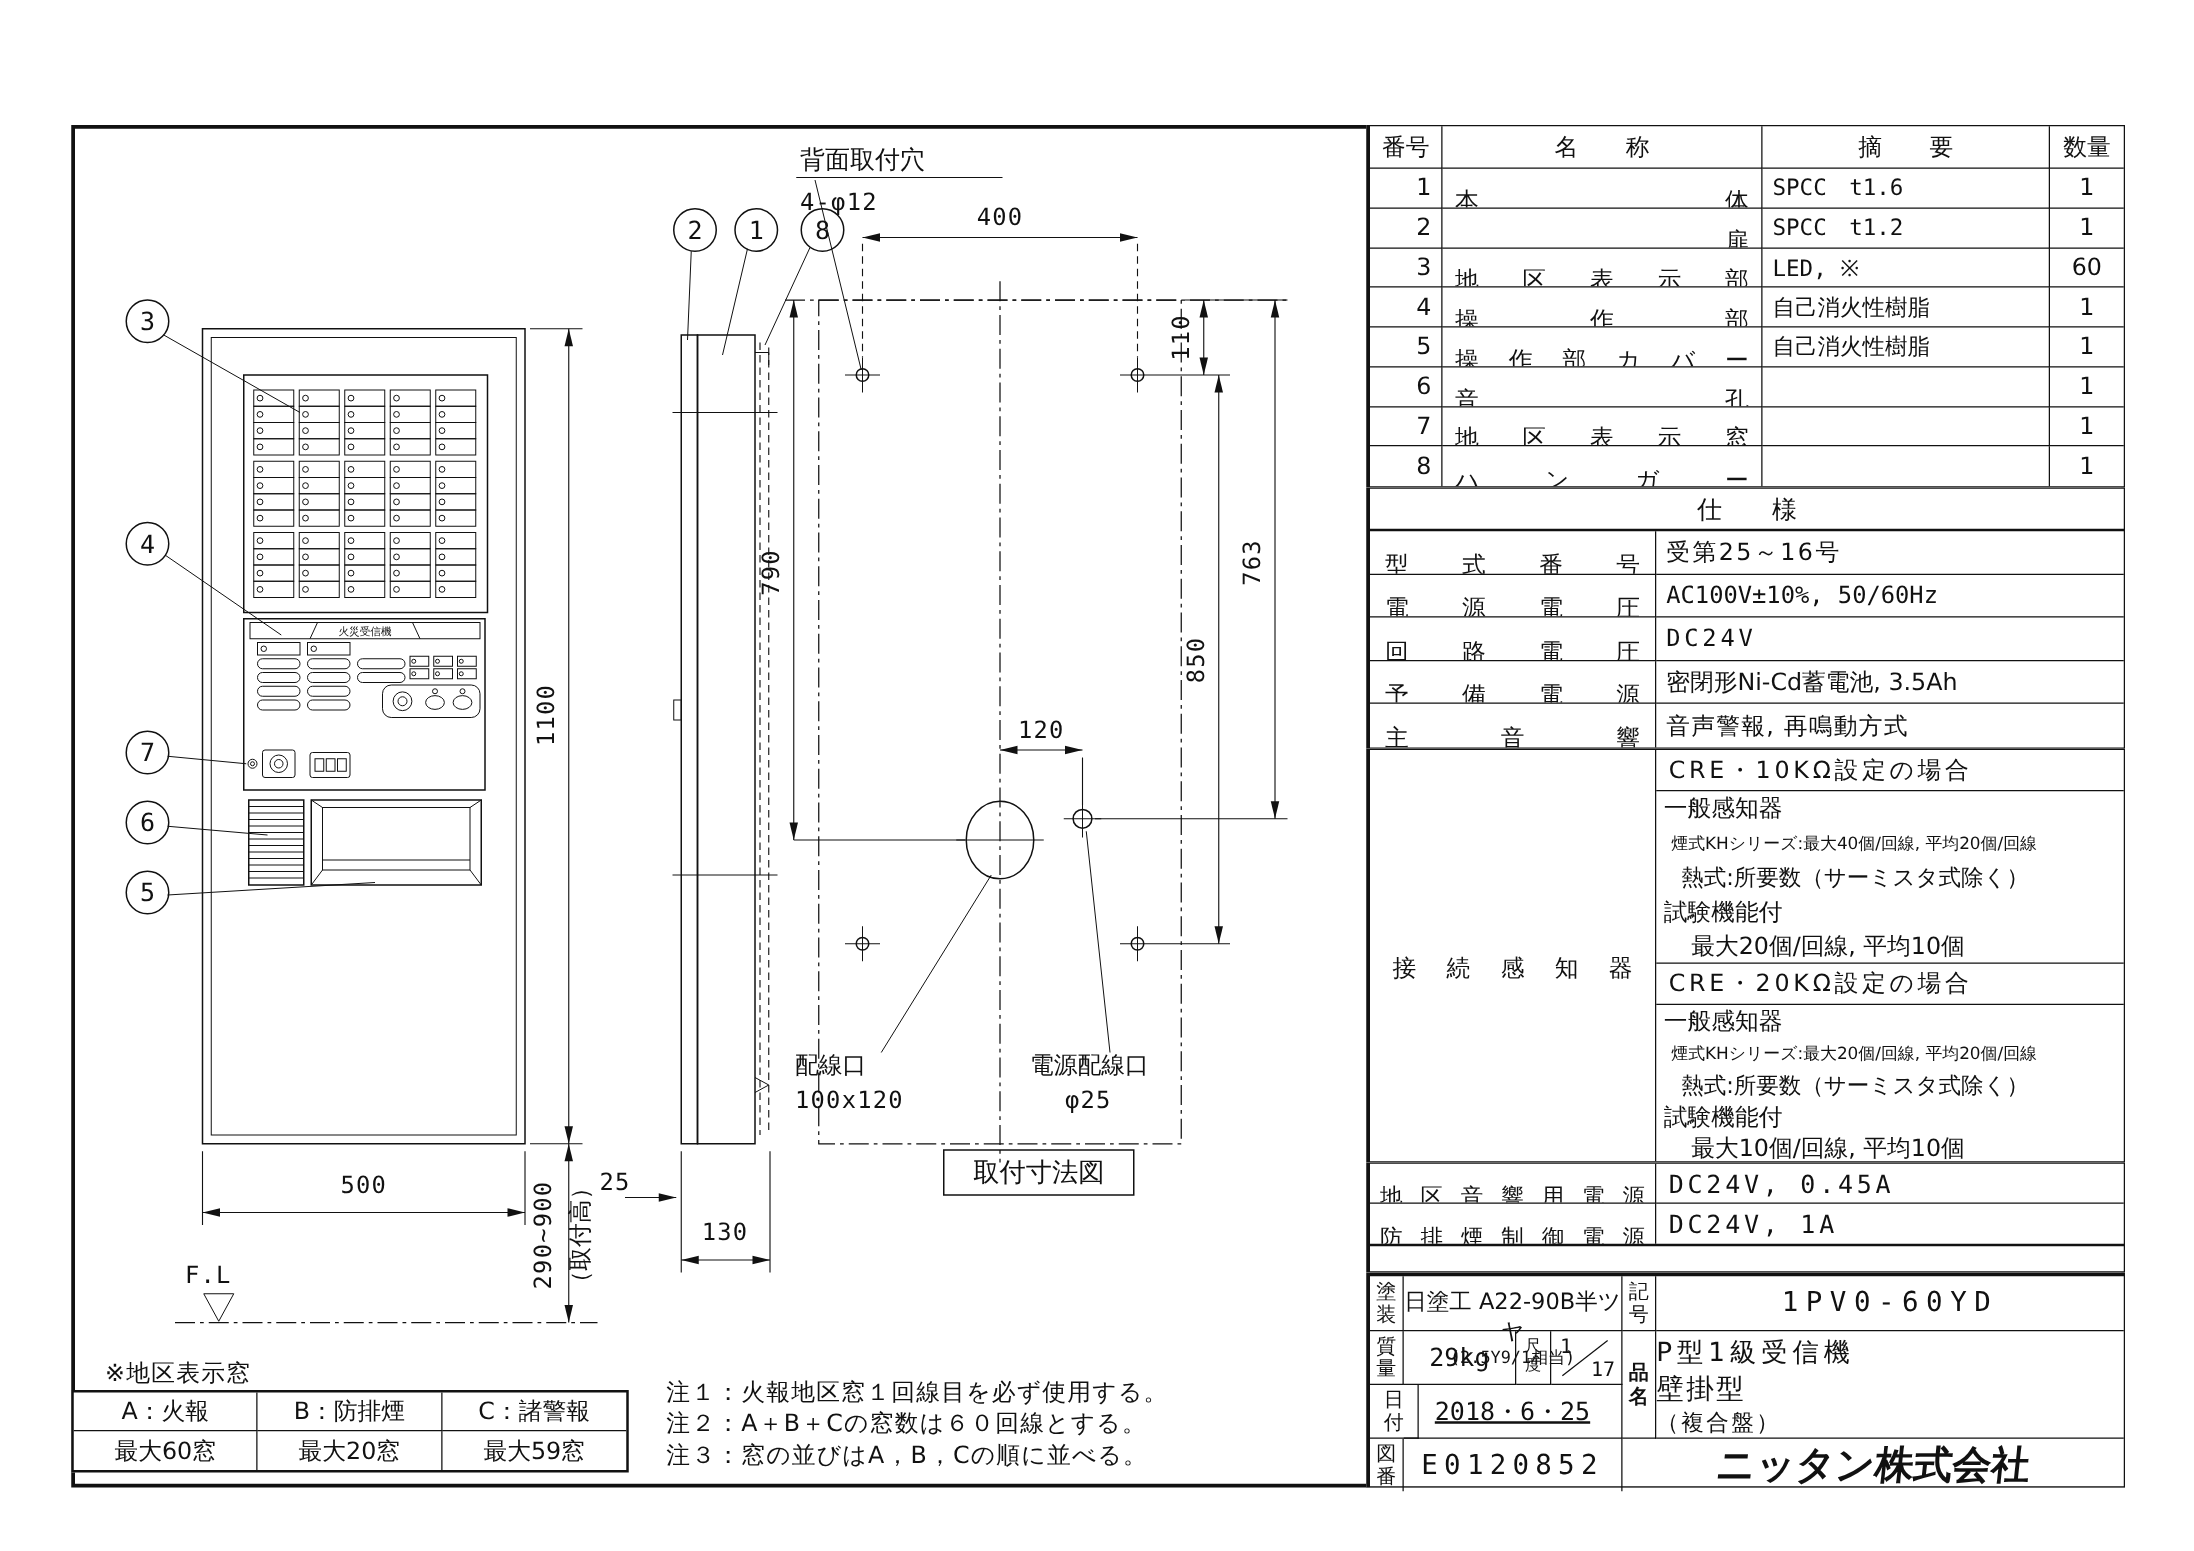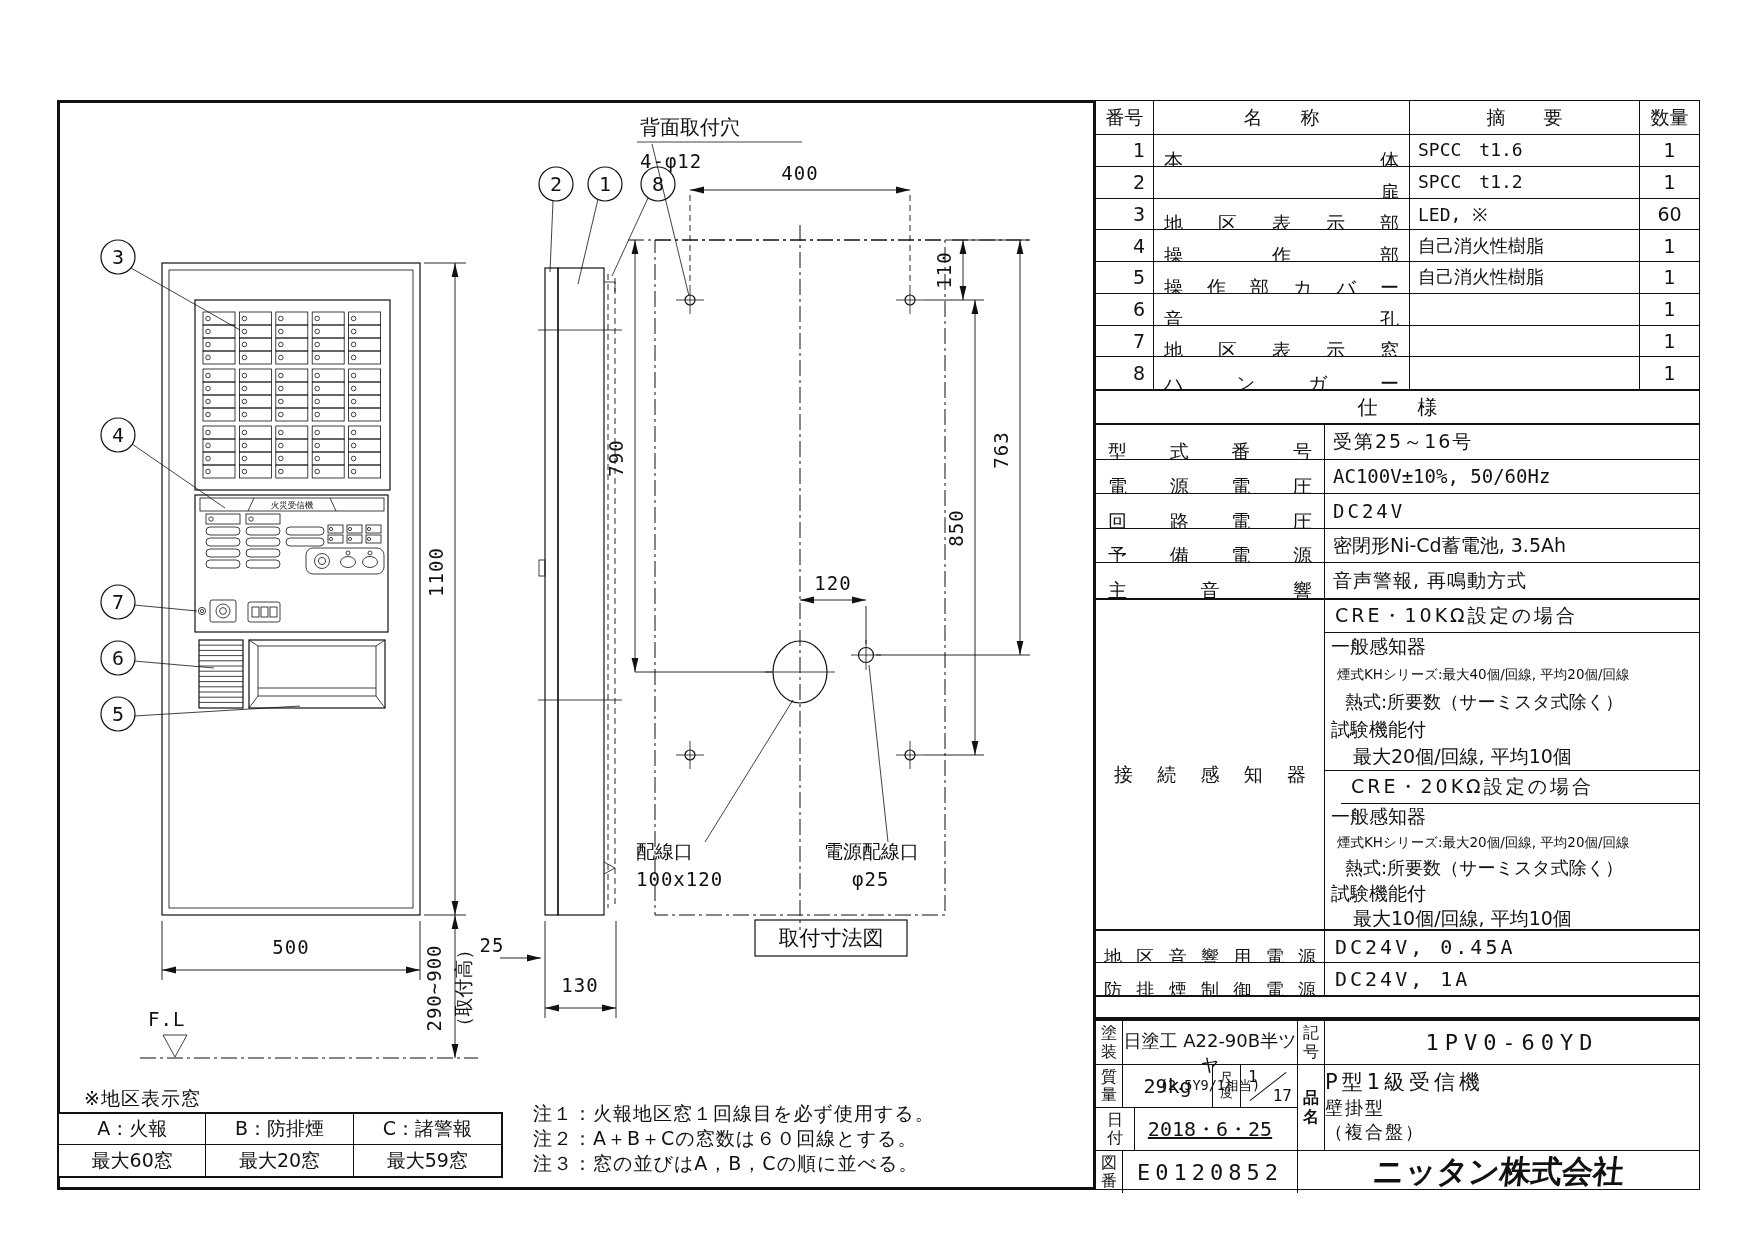--- a/index.html
+++ b/index.html
@@ -609,21 +609,21 @@
         <div class="cell fs18" style="height:28px;padding-left:20px">
             <span>熱式:所要数（サーミスタ式除く）</span>
           </div>
         <div class="cell fs19" style="height:27px;padding-left:6px">
             <span>試験機能付</span>
           </div>
         <div class="cell fs19" style="height:28px;padding-left:28px">
             <span>最大20個/回線, 平均10個</span>
           </div>
       </div>
-      <div class="abs cell fs19" style="left:16px;top:171px;right:0;height:33px;border-bottom:1.3px solid #111;padding-left:10px;letter-spacing:3px">
+      <div class="abs cell fs19" style="left:0;top:171px;right:0;height:33px;border-bottom:1.3px solid #111;padding-left:10px;letter-spacing:3px">
           <span>CRE・20KΩ設定の場合</span>
         </div>
       <div class="abs" style="left:0;top:204px;right:0;bottom:0;">
         <div class="cell fs19" style="height:26px;padding-left:6px">
             <span>一般感知器</span>
           </div>
         <div class="cell" style="height:25px;padding-left:12px;font-size:13.5px">
             <span>煙式KHシリーズ:最大20個/回線, 平均20個/回線</span>
           </div>
         <div class="cell fs18" style="height:26px;padding-left:20px">
@@ -694,21 +694,21 @@
       </div>
     <div class="abs cell ctr mono fs20" style="left:27px;top:87px;width:175px;height:43px;border-right:1.3px solid #111;border-bottom:1.3px solid #111;text-decoration:underline;">
         <span>2018・6・25</span>
       </div>
 
     <div class="abs vlab" style="left:202px;top:44px;width:27px;height:86px;border-right:1.3px solid #111;border-bottom:1.3px solid #111;font-weight:bold;">
         <span>品名</span>
       </div>
     <div class="abs" style="left:229px;top:44px;right:0;height:86px;border-bottom:1.3px solid #111;text-align:left;">
       <div style="font-size:21px;letter-spacing:4px;margin-top:3px">P型1級受信機</div>
-      <div style="font-size:18px;letter-spacing:2px">壁掛型</div>
+      <div style="font-size:22px;letter-spacing:2px">壁掛型</div>
       <div style="font-size:18px;letter-spacing:2px">（複合盤）</div>
     </div>
 
     <div class="abs vlab" style="left:0;top:130px;width:27px;height:42px;border-right:1.3px solid #111;">
         <span>図番</span>
       </div>
     <div class="abs cell ctr mono" style="left:27px;top:130px;width:175px;height:42px;border-right:1.3px solid #111;font-size:22px;letter-spacing:5px;">
         <span>E0120852</span>
       </div>
     <div class="abs cell ctr" style="left:202px;top:130px;right:0;height:42px;">

